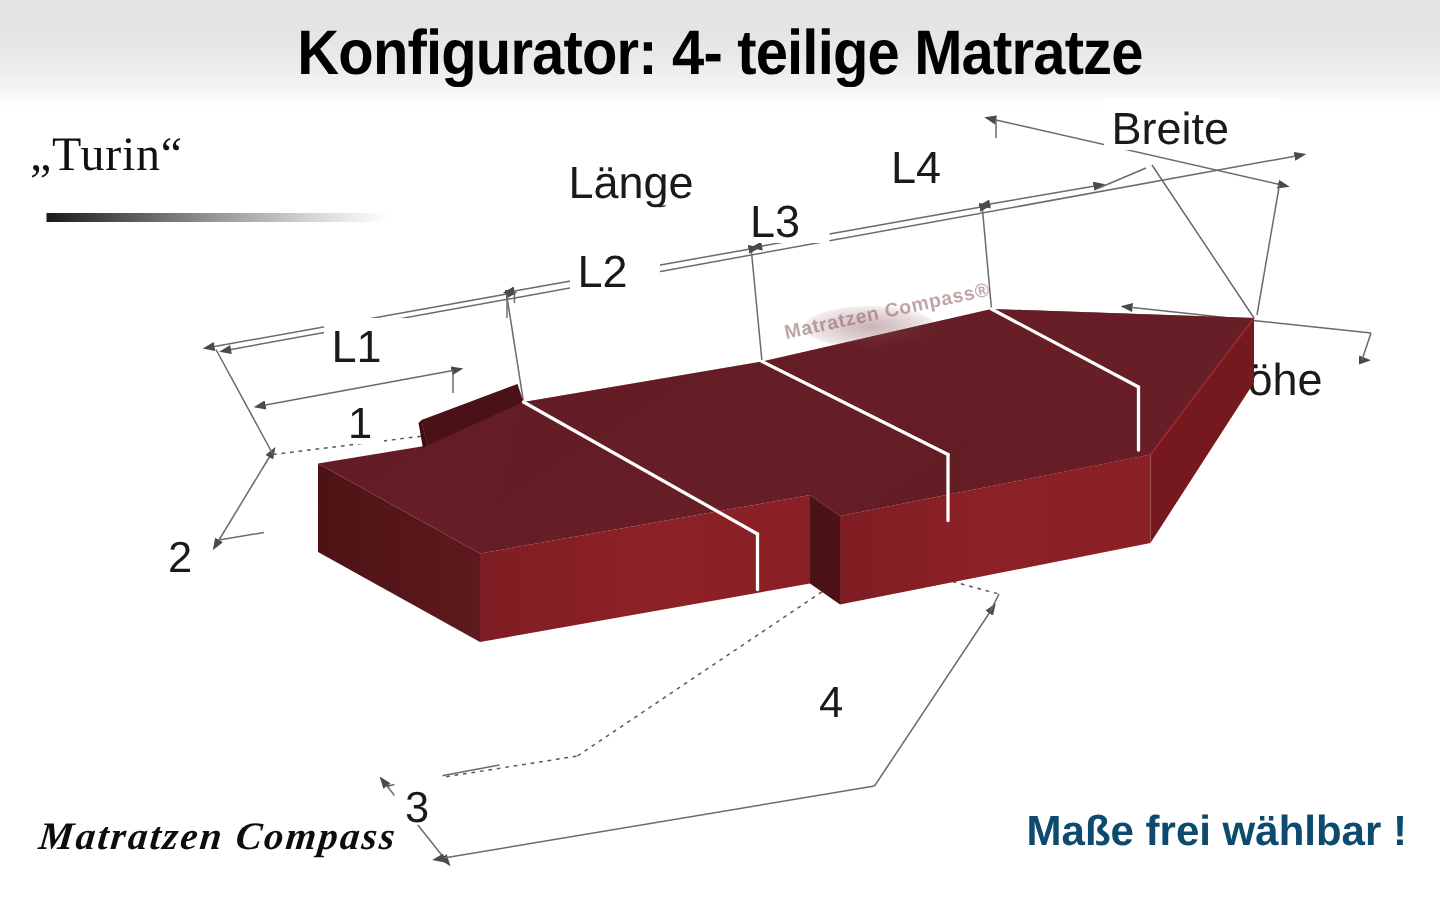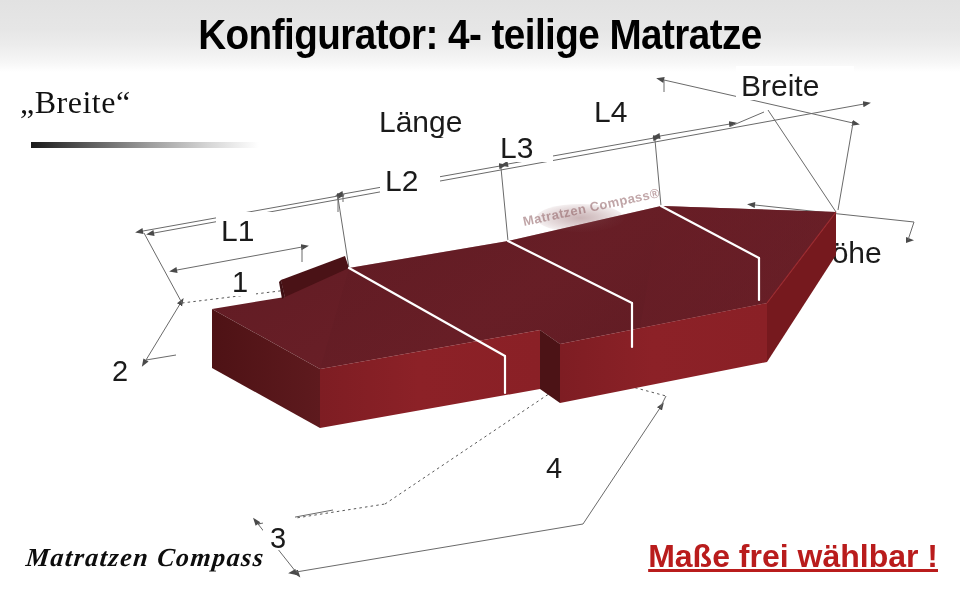--- a/index.html
+++ b/index.html
@@ -68,24 +68,23 @@
     letter-spacing: 1.5px;
     color: #0d0d0d;
     transform: skewX(-6deg);
     white-space: nowrap;
   }
   #tagline {
     position: absolute;
     right: 22px; top: 538px;
     font-family: "Liberation Sans", sans-serif;
     font-weight: bold;
-    font-size: 32px;
-    color: #b91c1c;
+    font-size: 28px;
+    color: #0c4a6e;
     white-space: nowrap;
-    text-decoration: underline;
   }
 
   
   #drawing {
     position: absolute;
     left: 0; top: 0;
     width: 960px; height: 600px;
   }
   .dim-line {
     stroke: #6a6a6a;
@@ -122,21 +121,21 @@
     opacity: 0.55;
     letter-spacing: 0.4px;
   }
 </style>
 </head>
 <body>
 
 <div id="header-band"></div>
 <div id="page-title">Konfigurator: 4- teilige Matratze</div>
 
-<div id="model-name">„Breite“</div>
+<div id="model-name">„Turin“</div>
 <div id="model-rule"></div>
 
 <svg id="drawing" viewBox="0 0 960 600" xmlns="http://www.w3.org/2000/svg">
 
   <defs>
     <marker id="arrL" markerWidth="9" markerHeight="9" refX="8" refY="3" orient="auto" markerUnits="strokeWidth">
       <path d="M8,0 L8,6 L0,3 z" fill="#4a4a4a"></path>
     </marker>
     <marker id="arrR" markerWidth="9" markerHeight="9" refX="1" refY="3" orient="auto" markerUnits="strokeWidth">
       <path d="M0,0 L0,6 L8,3 z" fill="#4a4a4a"></path>

